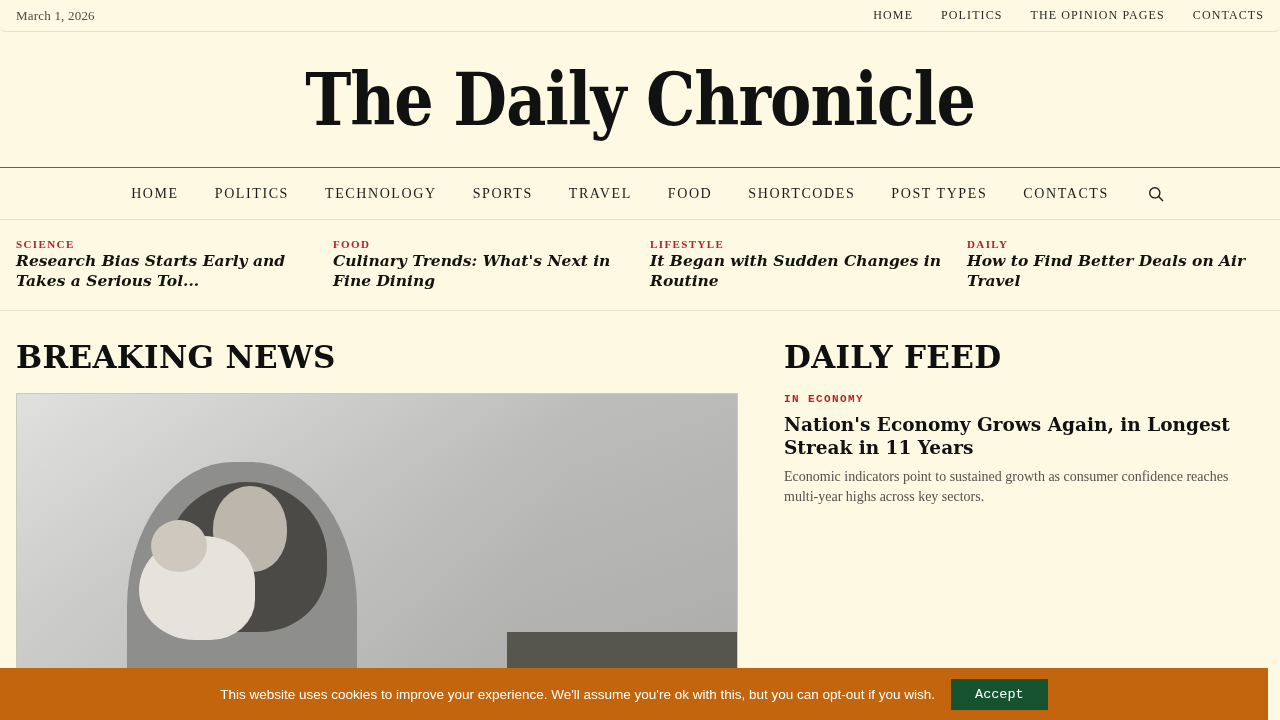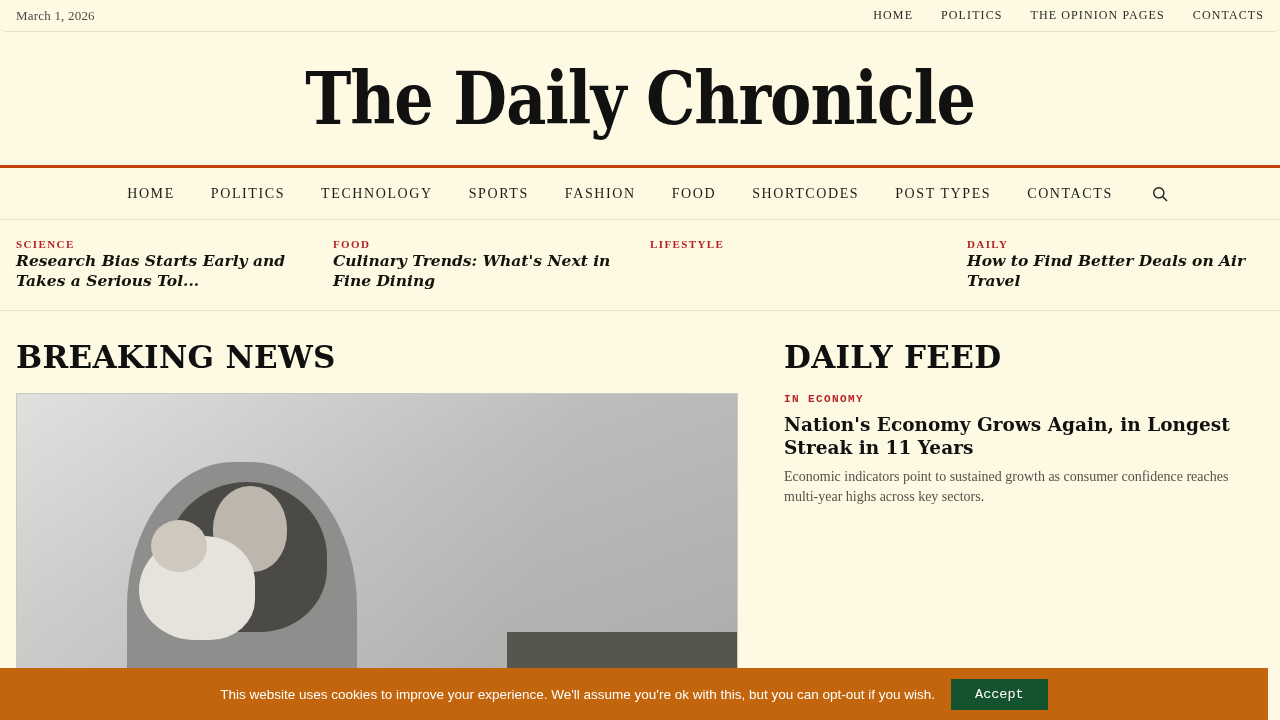--- a/index.html
+++ b/index.html
@@ -34,21 +34,21 @@
     font-size: 12px;
     letter-spacing: 1.1px;
     color: #2b2b28;
     text-decoration: none;
   }
 
   
   .masthead {
     height: 136px;
     display: flex; align-items: center; justify-content: center;
-    border-bottom: 3px solid #c2410c;
+    border-bottom: 1px solid #c2410c;
   }
   .masthead .logo {
     font-family: "DejaVu Serif", serif;
     font-weight: 700;
     font-size: 62px;
     letter-spacing: -1px;
     color: #111;
     line-height: 1;
     font-style: normal;
     transform: scaleY(1.18);
@@ -243,21 +243,21 @@
 
   <div class="masthead">
     <div class="logo">The Daily Chronicle</div>
   </div>
 
   <div class="mainnav">
     <a href="#">HOME</a>
     <a href="#">POLITICS</a>
     <a href="#">TECHNOLOGY</a>
     <a href="#">SPORTS</a>
-    <a href="#">FASHION</a>
+    <a href="#">TRAVEL</a>
     <a href="#">FOOD</a>
     <a href="#">SHORTCODES</a>
     <a href="#">POST TYPES</a>
     <a href="#">CONTACTS</a>
     <span class="search-btn">
       <svg width="16" height="16" viewBox="0 0 16 16">
         <circle cx="6.8" cy="6.8" r="5.1" fill="none" stroke="#1c1c1a" stroke-width="1.4"></circle>
         <line x1="10.6" y1="10.6" x2="15" y2="15" stroke="#1c1c1a" stroke-width="1.4"></line>
       </svg>
     </span>
@@ -267,20 +267,21 @@
     <div class="strip-item">
       <div class="cat">SCIENCE</div>
       <div class="ttl">Research Bias Starts Early and Takes a Serious Tol...</div>
     </div>
     <div class="strip-item">
       <div class="cat">FOOD</div>
       <div class="ttl">Culinary Trends: What's Next in Fine Dining</div>
     </div>
     <div class="strip-item">
       <div class="cat">LIFESTYLE</div>
+      <div class="ttl">It Began with Sudden Changes in Routine</div>
     </div>
     <div class="strip-item">
       <div class="cat">DAILY</div>
       <div class="ttl">How to Find Better Deals on Air Travel</div>
     </div>
   </div>
 
   <div class="content">
 
     <div class="col-left">

